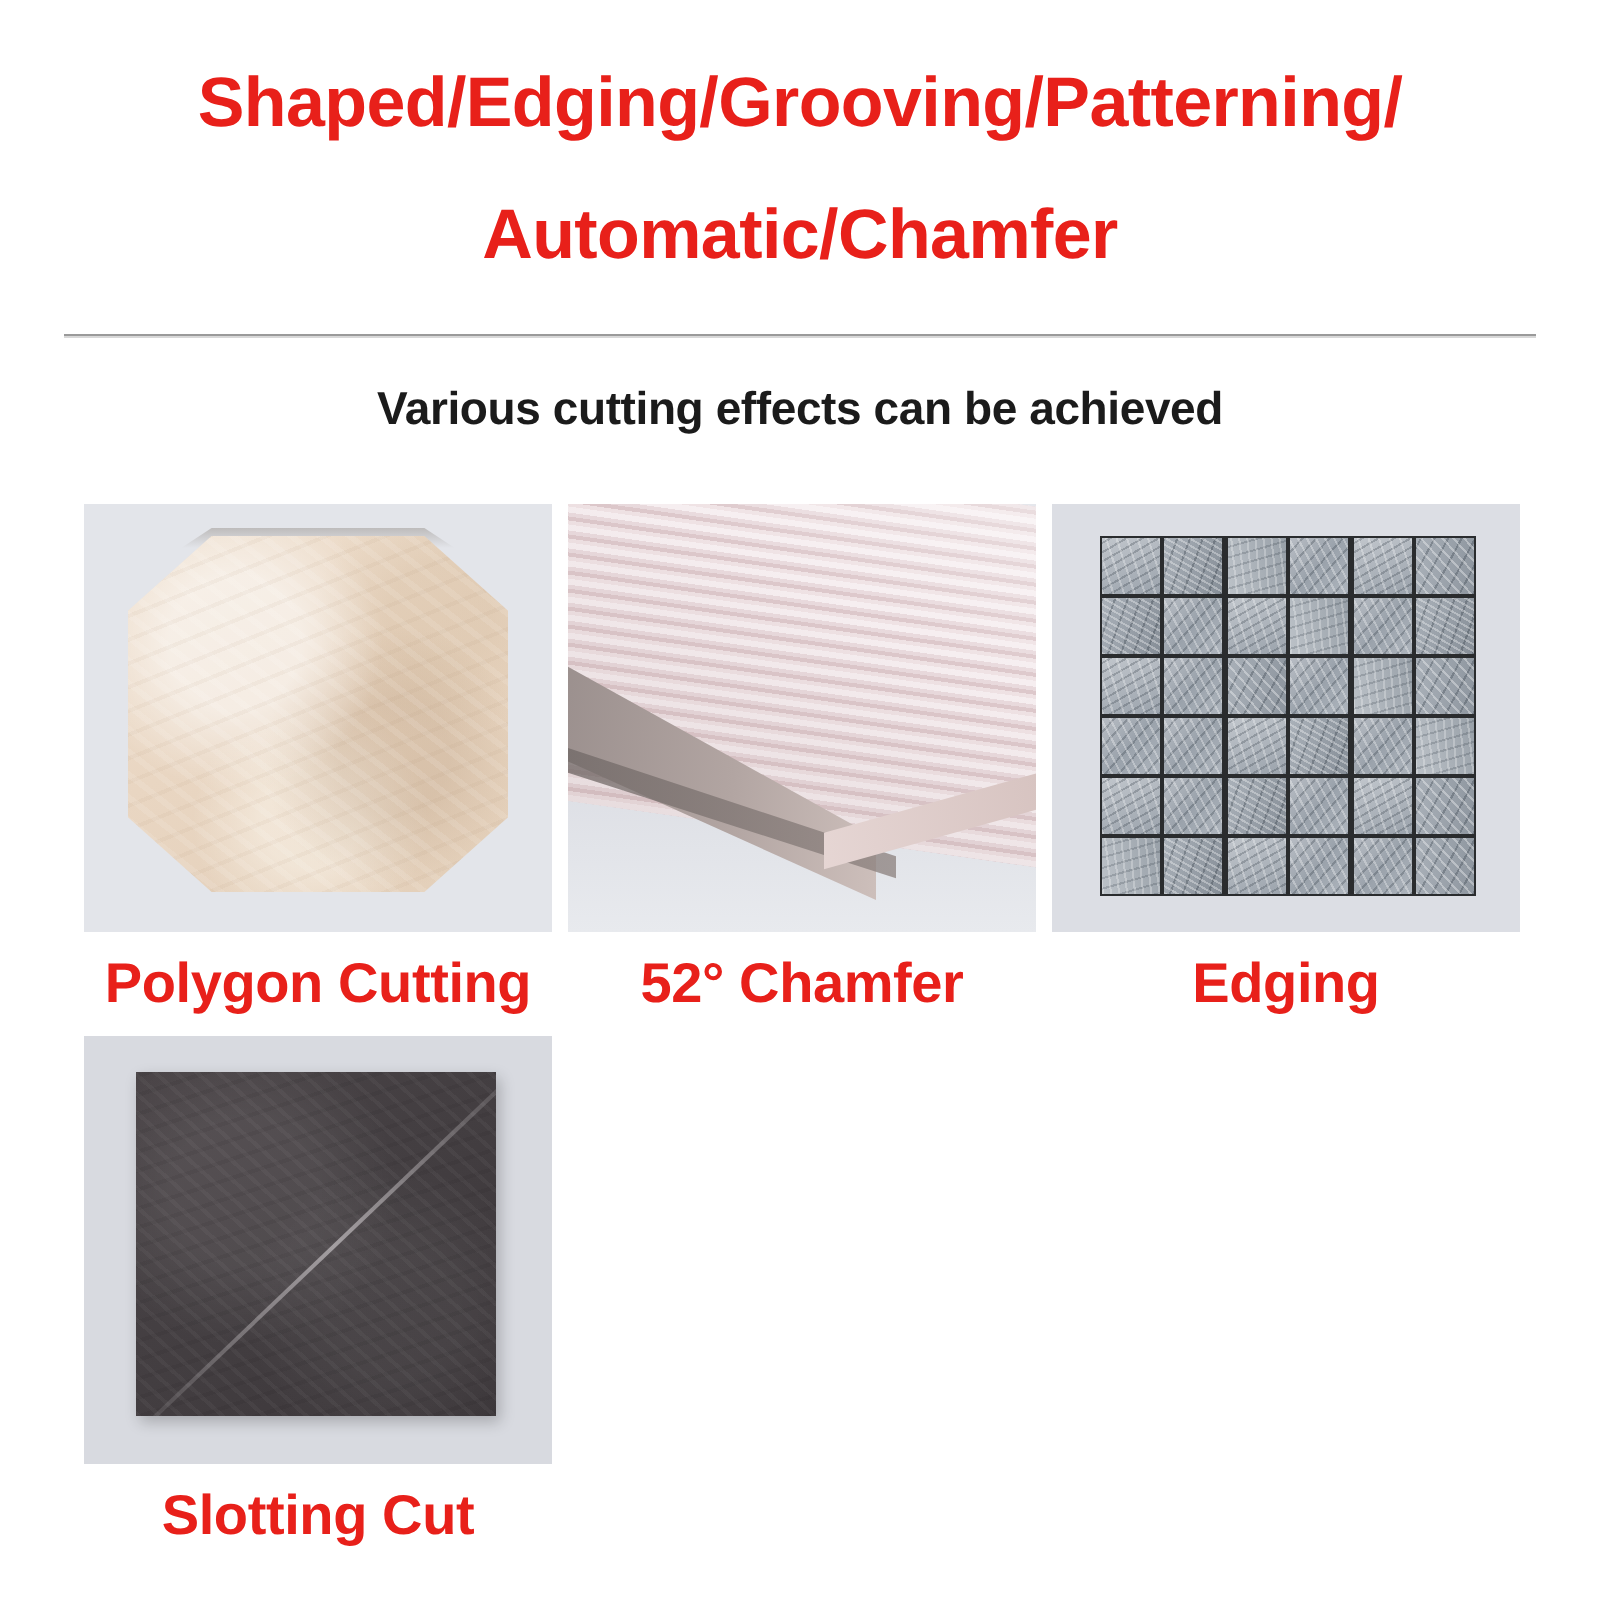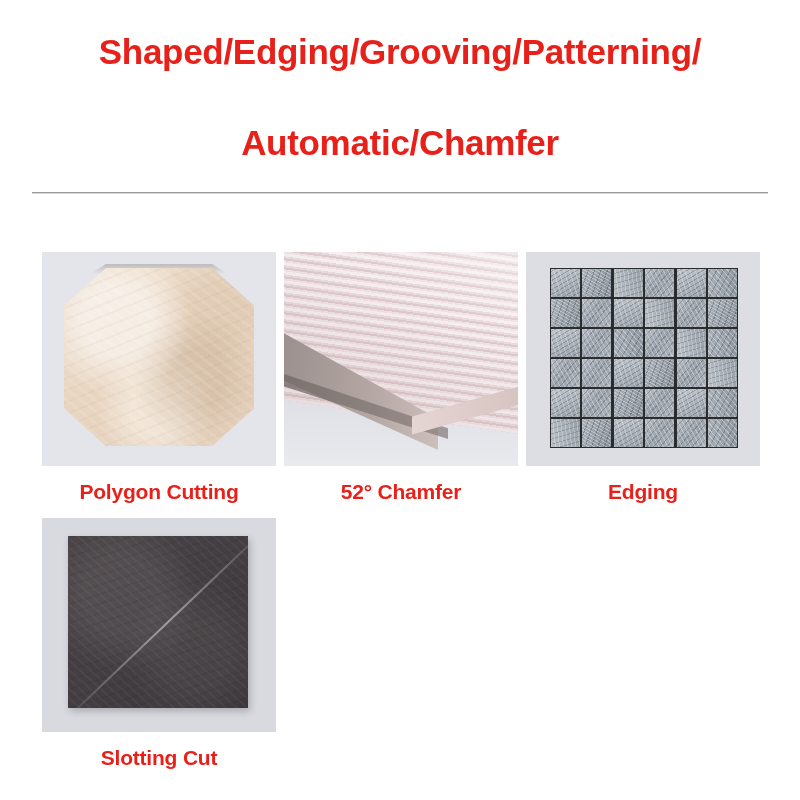--- a/index.html
+++ b/index.html
@@ -21,21 +21,21 @@
   }
   .title-line {
     text-align: center;
     color: #e8201a;
     font-weight: bold;
     font-size: 35px;
     line-height: 1.0;
     letter-spacing: -0.3px;
     white-space: nowrap;
   }
-  .title-line.l1 { margin-bottom: 56px; }
+  .title-line.l1 { margin-bottom: 31px; }
 
   .divider {
     width: 736px;
     height: 2px;
     margin: 32px auto 0 auto;
     background: linear-gradient(to bottom, #9a9a9a 0%, #9a9a9a 50%, #d8d8d8 50%, #d8d8d8 100%);
   }
 
   .subtitle {
     text-align: center;
@@ -68,21 +68,21 @@
     overflow: hidden;
     background: #d7d9de;
   }
 
   .caption {
     height: 52px;
     line-height: 52px;
     text-align: center;
     color: #e8201a;
     font-weight: bold;
-    font-size: 21px;
+    font-size: 28px;
     white-space: nowrap;
     letter-spacing: -0.2px;
   }
   .caption.overflow {
     font-size: 21px;
     position: relative;
     left: 6px;
     width: 290px;
     text-align: left;
   }
@@ -327,20 +327,21 @@
     clip-path: polygon(0 30%, 100% 68%, 100% 100%, 0 100%);
   }
 </style>
 </head>
 <body>
 
 <div class="header">
   <div class="title-line l1">Shaped/Edging/Grooving/Patterning/</div>
   <div class="title-line l2">Automatic/Chamfer</div>
   <div class="divider"></div>
+  <div class="subtitle">Various cutting effects can be achieved</div>
 </div>
 
 <div class="grid">
 
   <div class="row">
 
     <div class="cell">
       <div class="photo p-polygon">
         <div class="shade"></div>
         <div class="oct"></div>

